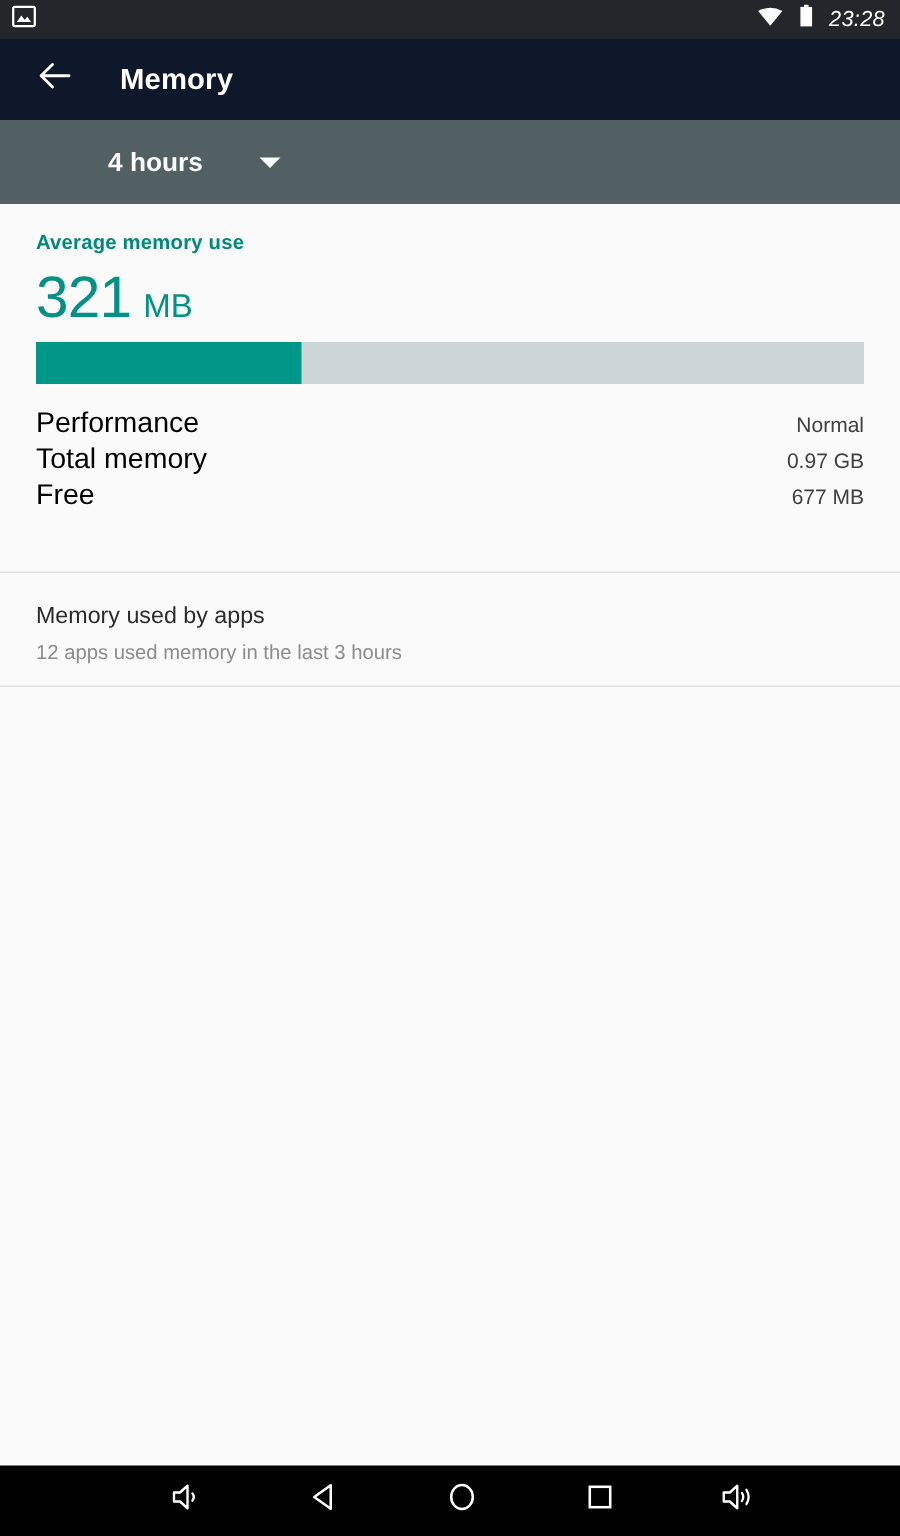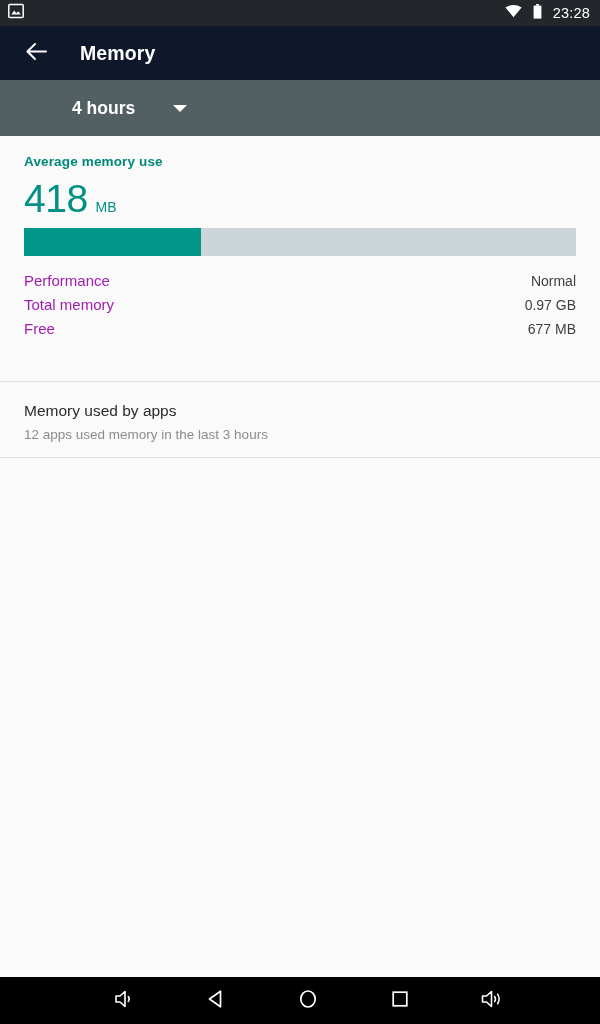--- a/index.html
+++ b/index.html
@@ -29,20 +29,21 @@
     display: flex;
     align-items: center;
     padding: 0 10px 0 8px;
   }
   #status-left { display: flex; align-items: center; gap: 6px; }
   #status-right {
     margin-left: auto;
     display: flex;
     align-items: center;
     gap: 11px;
+    font-style: italic;
   }
   .status-clock {
     color: #ffffff;
     font-size: 14.5px;
     letter-spacing: 0.2px;
     font-family: "Liberation Sans", sans-serif;
   }
 
   
   #toolbar {
@@ -118,21 +119,21 @@
     padding: 10px 0 0 24px;
   }
   #avg-number {
     color: #009184;
     font-size: 39px;
     line-height: 40px;
     letter-spacing: -0.5px;
   }
   #avg-unit {
     color: #009184;
-    font-size: 14px;
+    font-size: 22px;
     margin-left: 8px;
   }
 
   
   #memory-bar {
     position: absolute;
     top: 228px; left: 24px;
     width: 552px;
     height: 28px;
     background: #ccd6d9;
@@ -150,22 +151,22 @@
     width: 600px;
     padding: 0 24px;
   }
   .stat-row {
     display: flex;
     align-items: baseline;
     justify-content: space-between;
     height: 24px;
   }
   .stat-label {
-    color: #a21caf;
-    font-size: 15px;
+    color: #000000;
+    font-size: 19px;
   }
   .stat-value {
     color: #404040;
     font-size: 14px;
   }
 
   
   .divider {
     position: absolute;
     left: 0;
@@ -256,21 +257,21 @@
   <div id="period-bar">
     <div id="period-spinner">
       <span id="period-label">4 hours</span>
       <span id="period-caret"></span>
     </div>
   </div>
 
   <div id="summary">
     <div id="avg-caption">Average memory use</div>
     <div id="avg-value-row">
-      <span id="avg-number">418</span>
+      <span id="avg-number">321</span>
       <span id="avg-unit">MB</span>
     </div>
   </div>
 
   <div id="memory-bar">
     <div id="memory-bar-fill" style="width: 32%;"></div>
   </div>
 
   <div id="stats">
     <div class="stat-row">

